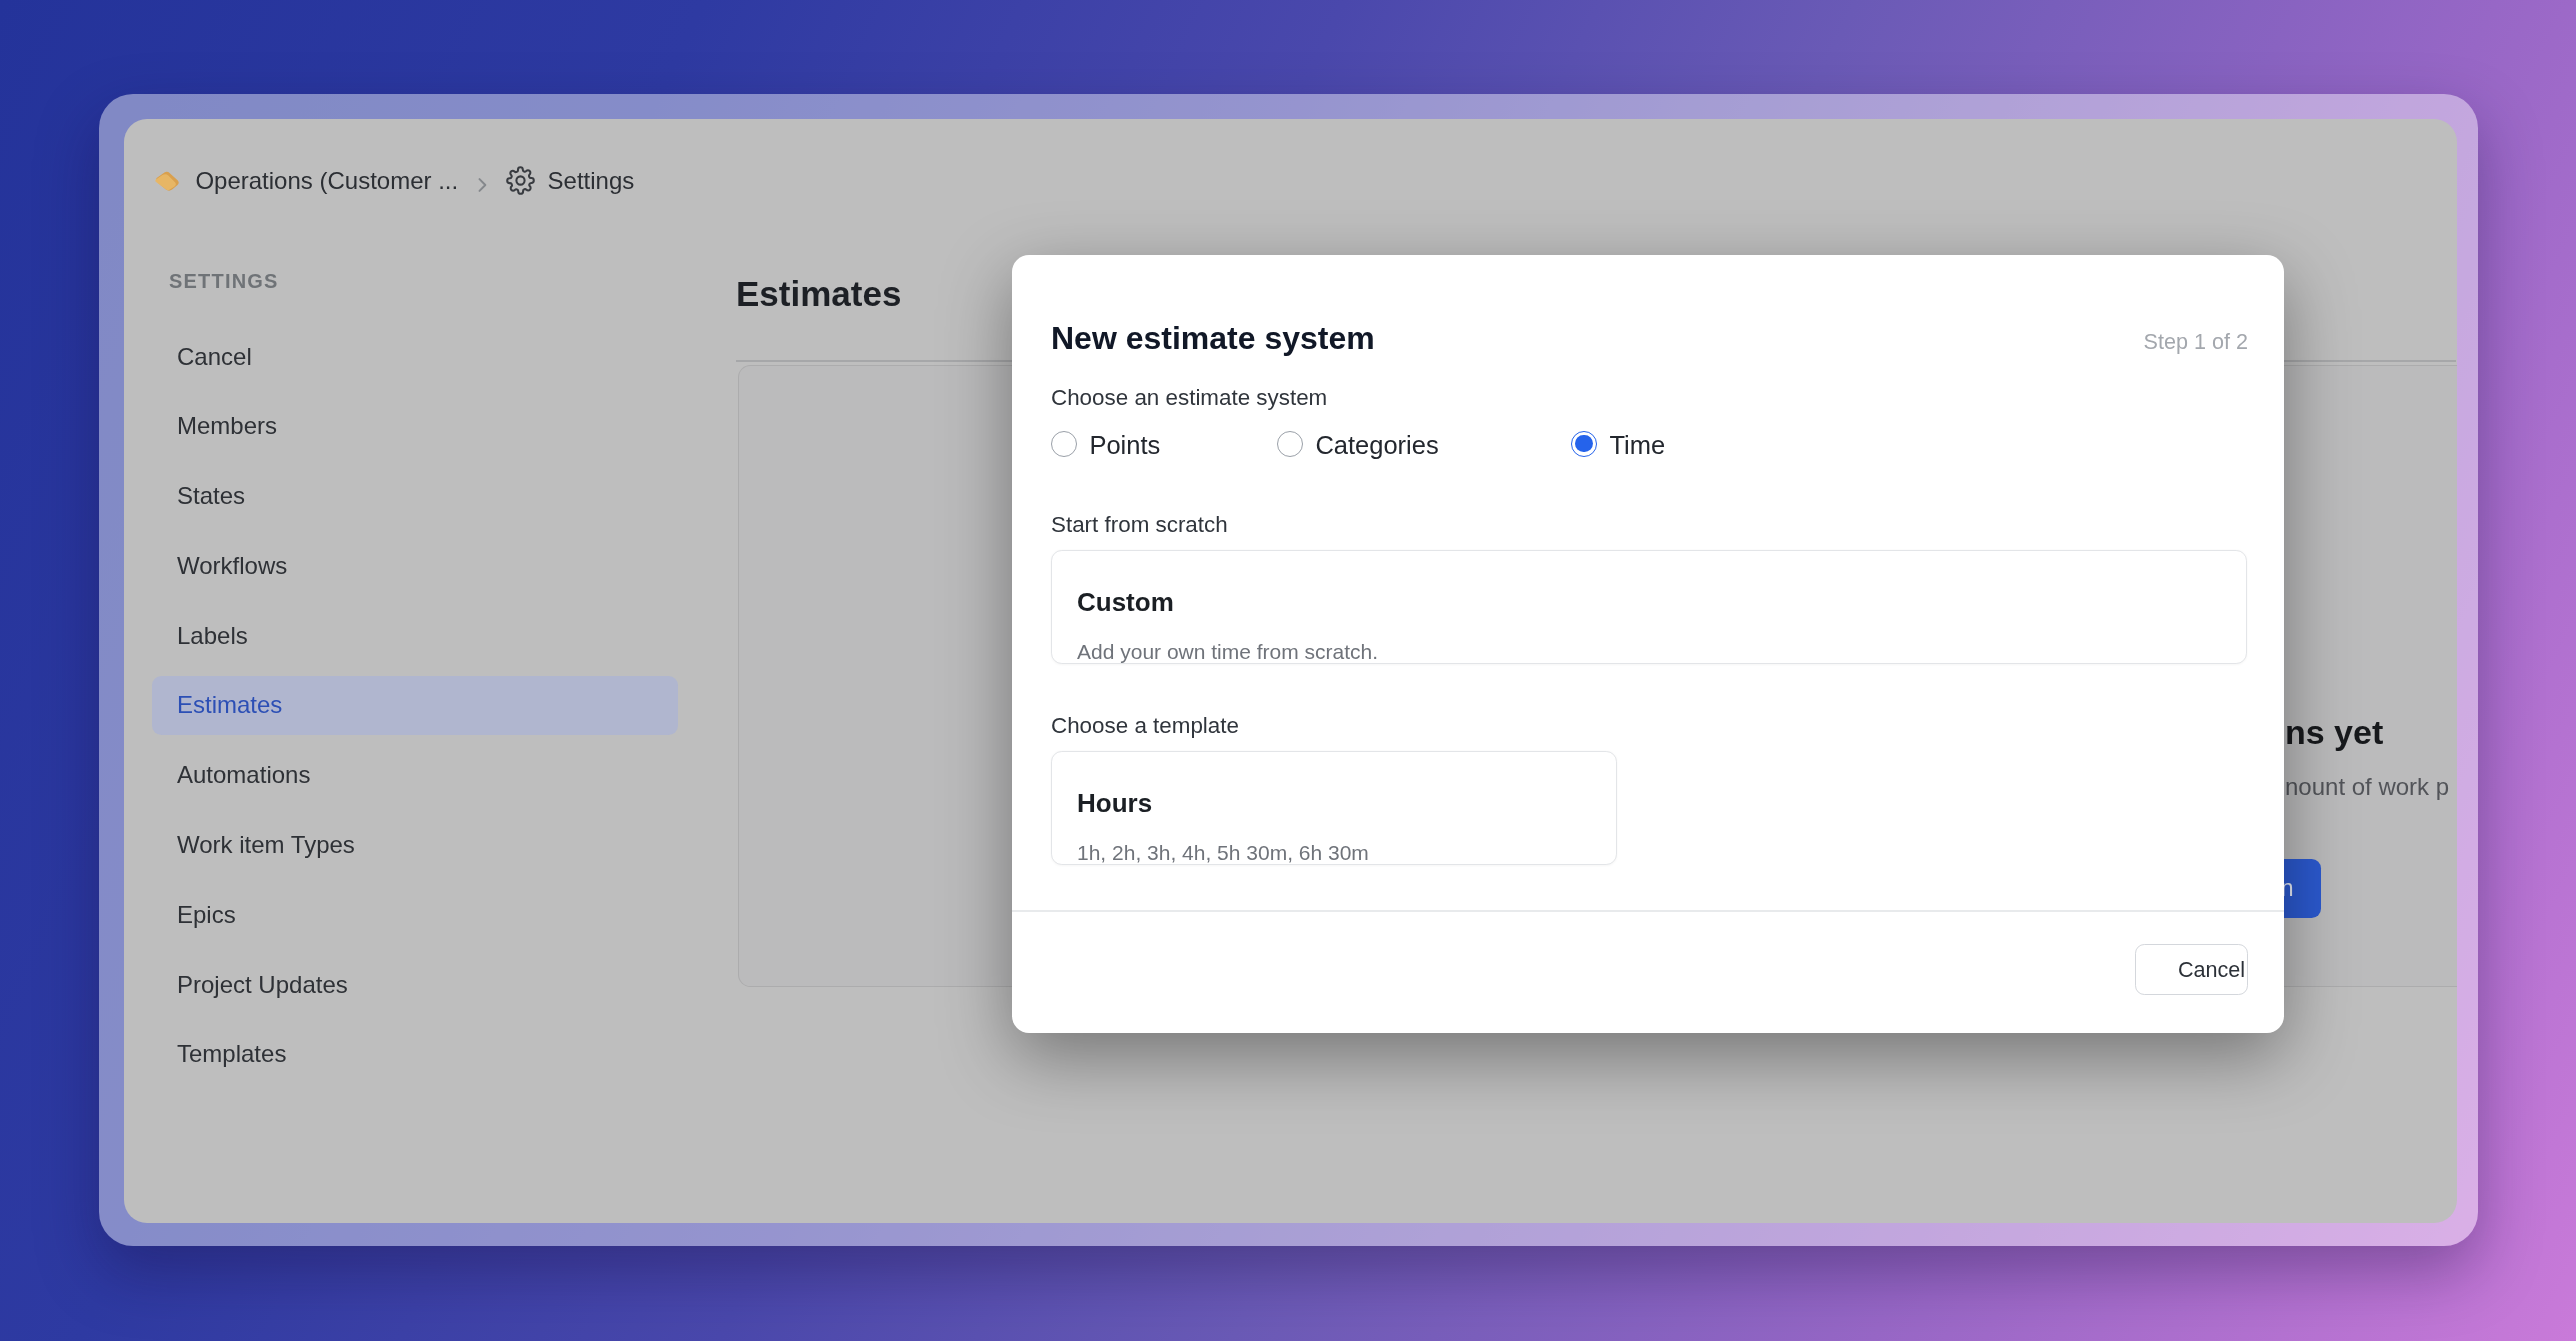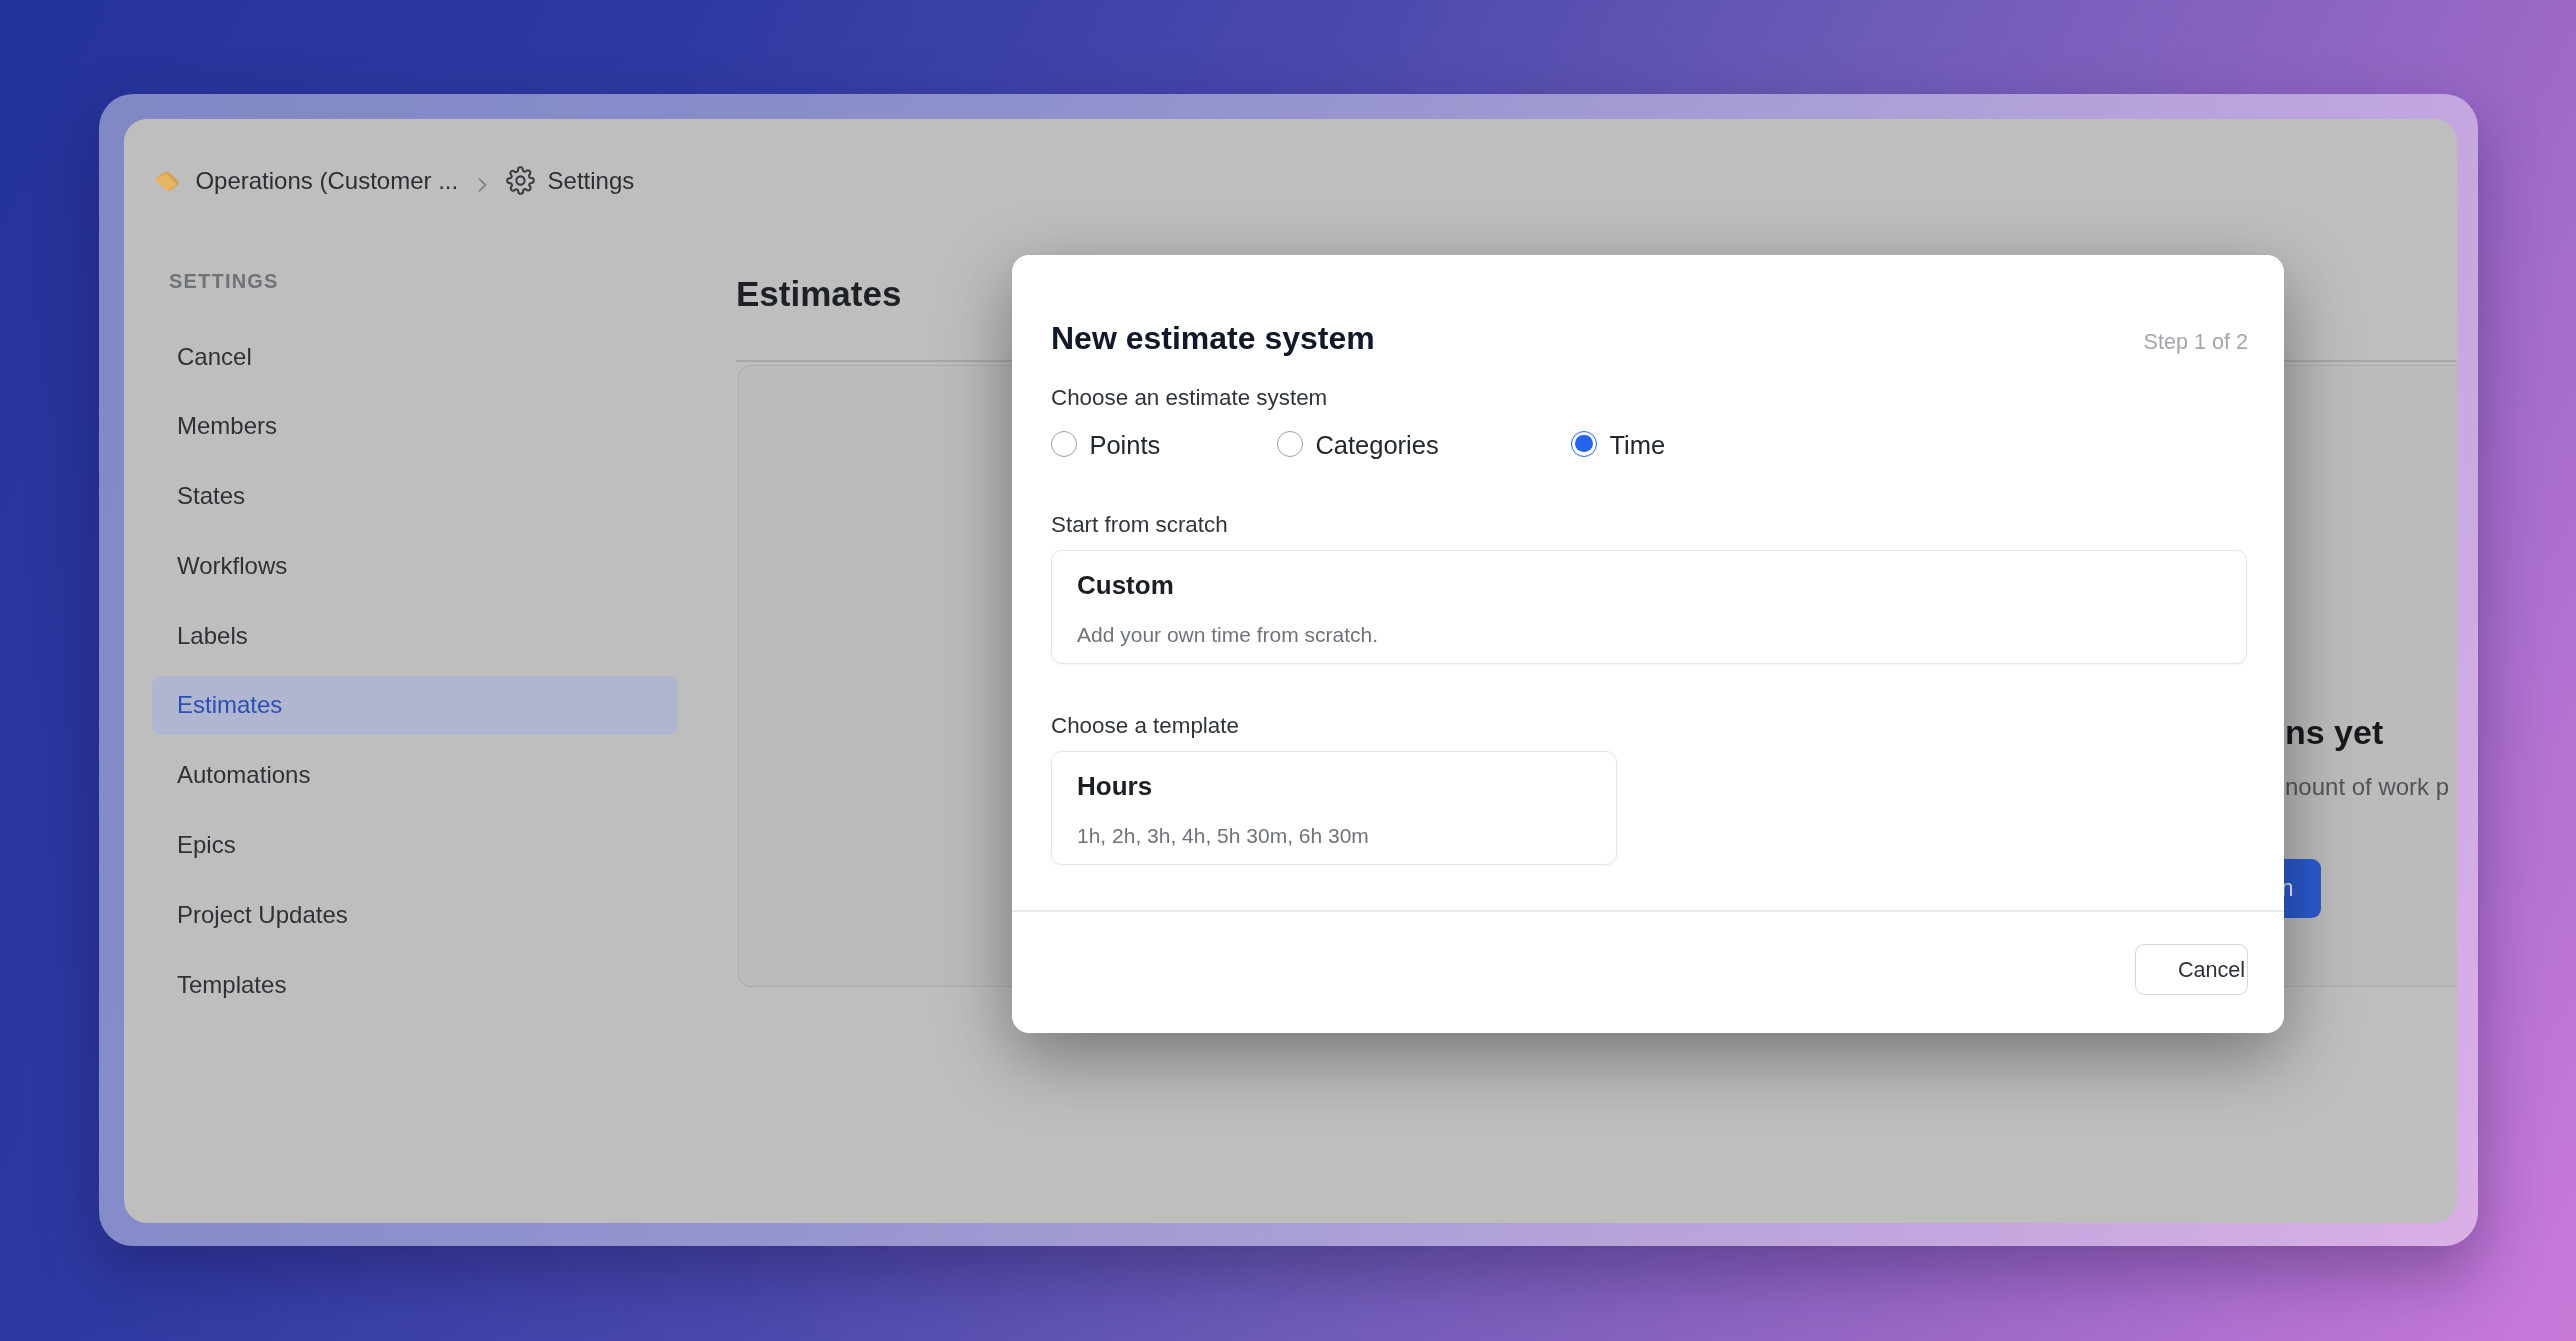--- a/index.html
+++ b/index.html
@@ -66,21 +66,21 @@
   .radio-row{position:absolute;left:39px;top:173px;height:34px;display:flex;align-items:center;}
   .radio-opt{display:flex;gap:12.4px;cursor:pointer;}
   .radio-opt:nth-child(1){width:226px;}
   .radio-opt:nth-child(2){width:294px;}
   .radio{position:relative;width:26px;height:26px;border-radius:50%;border:1.9px solid #9aa0a8;background:#fff;flex:0 0 auto;}
   .radio.checked{border-color:var(--accent-blue);}
   .radio.checked::after{content:"";position:absolute;inset:3.1px;border-radius:50%;background:var(--accent-blue);}
   .radio-label{font-size:25.5px;color:#23272e;}
 
   .option-card{position:absolute;background:#fff;border:1.5px solid #e3e5e8;border-radius:10.8px;
-    padding:19px 25px;cursor:pointer;box-shadow:0 0.8px 2.3px rgba(0,0,0,0.04);}
+    padding:36px 25px;cursor:pointer;box-shadow:0 0.8px 2.3px rgba(0,0,0,0.04);}
   .card-scratch{left:39px;top:295px;width:1196px;height:114px;}
   .card-template{left:39px;top:496px;width:566px;height:114px;}
   .card-title{font-size:26px;font-weight:600;color:#1b1f24;}
   .card-desc{margin-top:22px;font-size:21px;color:#6f737a;}
 
   .modal-footer-divider{position:absolute;left:0;top:655px;width:100%;height:1.5px;background:#e8eaec;}
   .cancel-btn{position:absolute;right:36px;top:689px;width:113px;height:51px;background:#fff;
     border:1.5px solid #d4d7dc;border-radius:9.3px;font-size:21.6px;font-weight:500;color:#2c3138;
     display:flex;align-items:center;justify-content:center;cursor:pointer;
     font-family:"Liberation Sans","DejaVu Sans",sans-serif;padding-left:40px;}
@@ -137,20 +137,23 @@
         <div class="side-item">
             <span>Labels</span>
           </div>
         <div class="side-item active">
             <span>Estimates</span>
           </div>
         <div class="side-item">
             <span>Automations</span>
           </div>
         <div class="side-item">
+            <span>Work item Types</span>
+          </div>
+        <div class="side-item">
             <span>Epics</span>
           </div>
         <div class="side-item">
             <span>Project Updates</span>
           </div>
         <div class="side-item">
             <span>Templates</span>
           </div>
       </div>
     </div>

